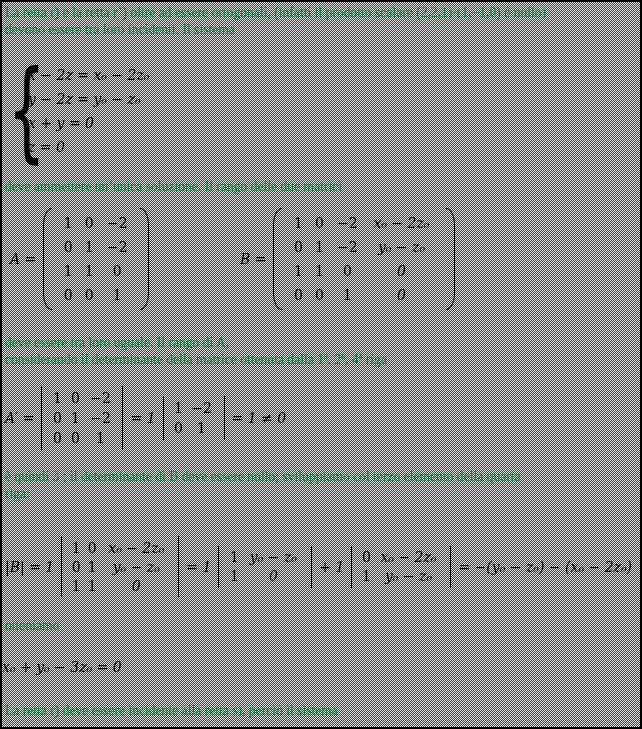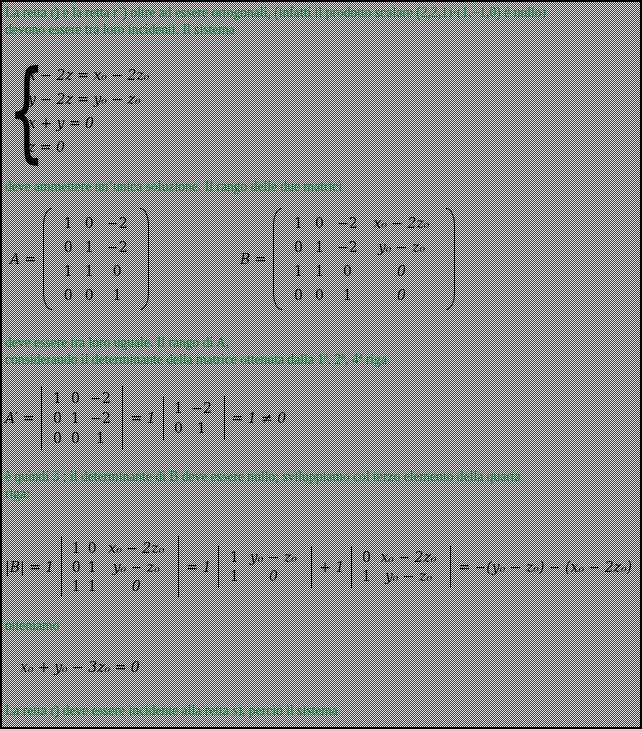--- a/index.html
+++ b/index.html
@@ -165,15 +165,15 @@
     <span class="cell">0</span>
     <span class="cell">x₀ − 2z₀</span>
     <span class="cell">1</span>
     <span class="cell">y₀ − z₀</span>
   </span>
   <span class="math">= −(y₀ − z₀) − (x₀ − 2z₀)</span>
 </div>
 
 <div class="abs txt" style="left:3px;top:616px;">otteniamo</div>
 
-<div class="abs math" style="left:18px;top:657px;">x₀ + y₀ − 3z₀ = 0</div>
+<div class="abs math" style="left:0;top:657px;">x₀ + y₀ − 3z₀ = 0</div>
 
 <div class="abs txt" style="left:3px;top:701px;">La retta r) deve essere incidente alla retta s), perciò il sistema</div>
 
 </body></html>

